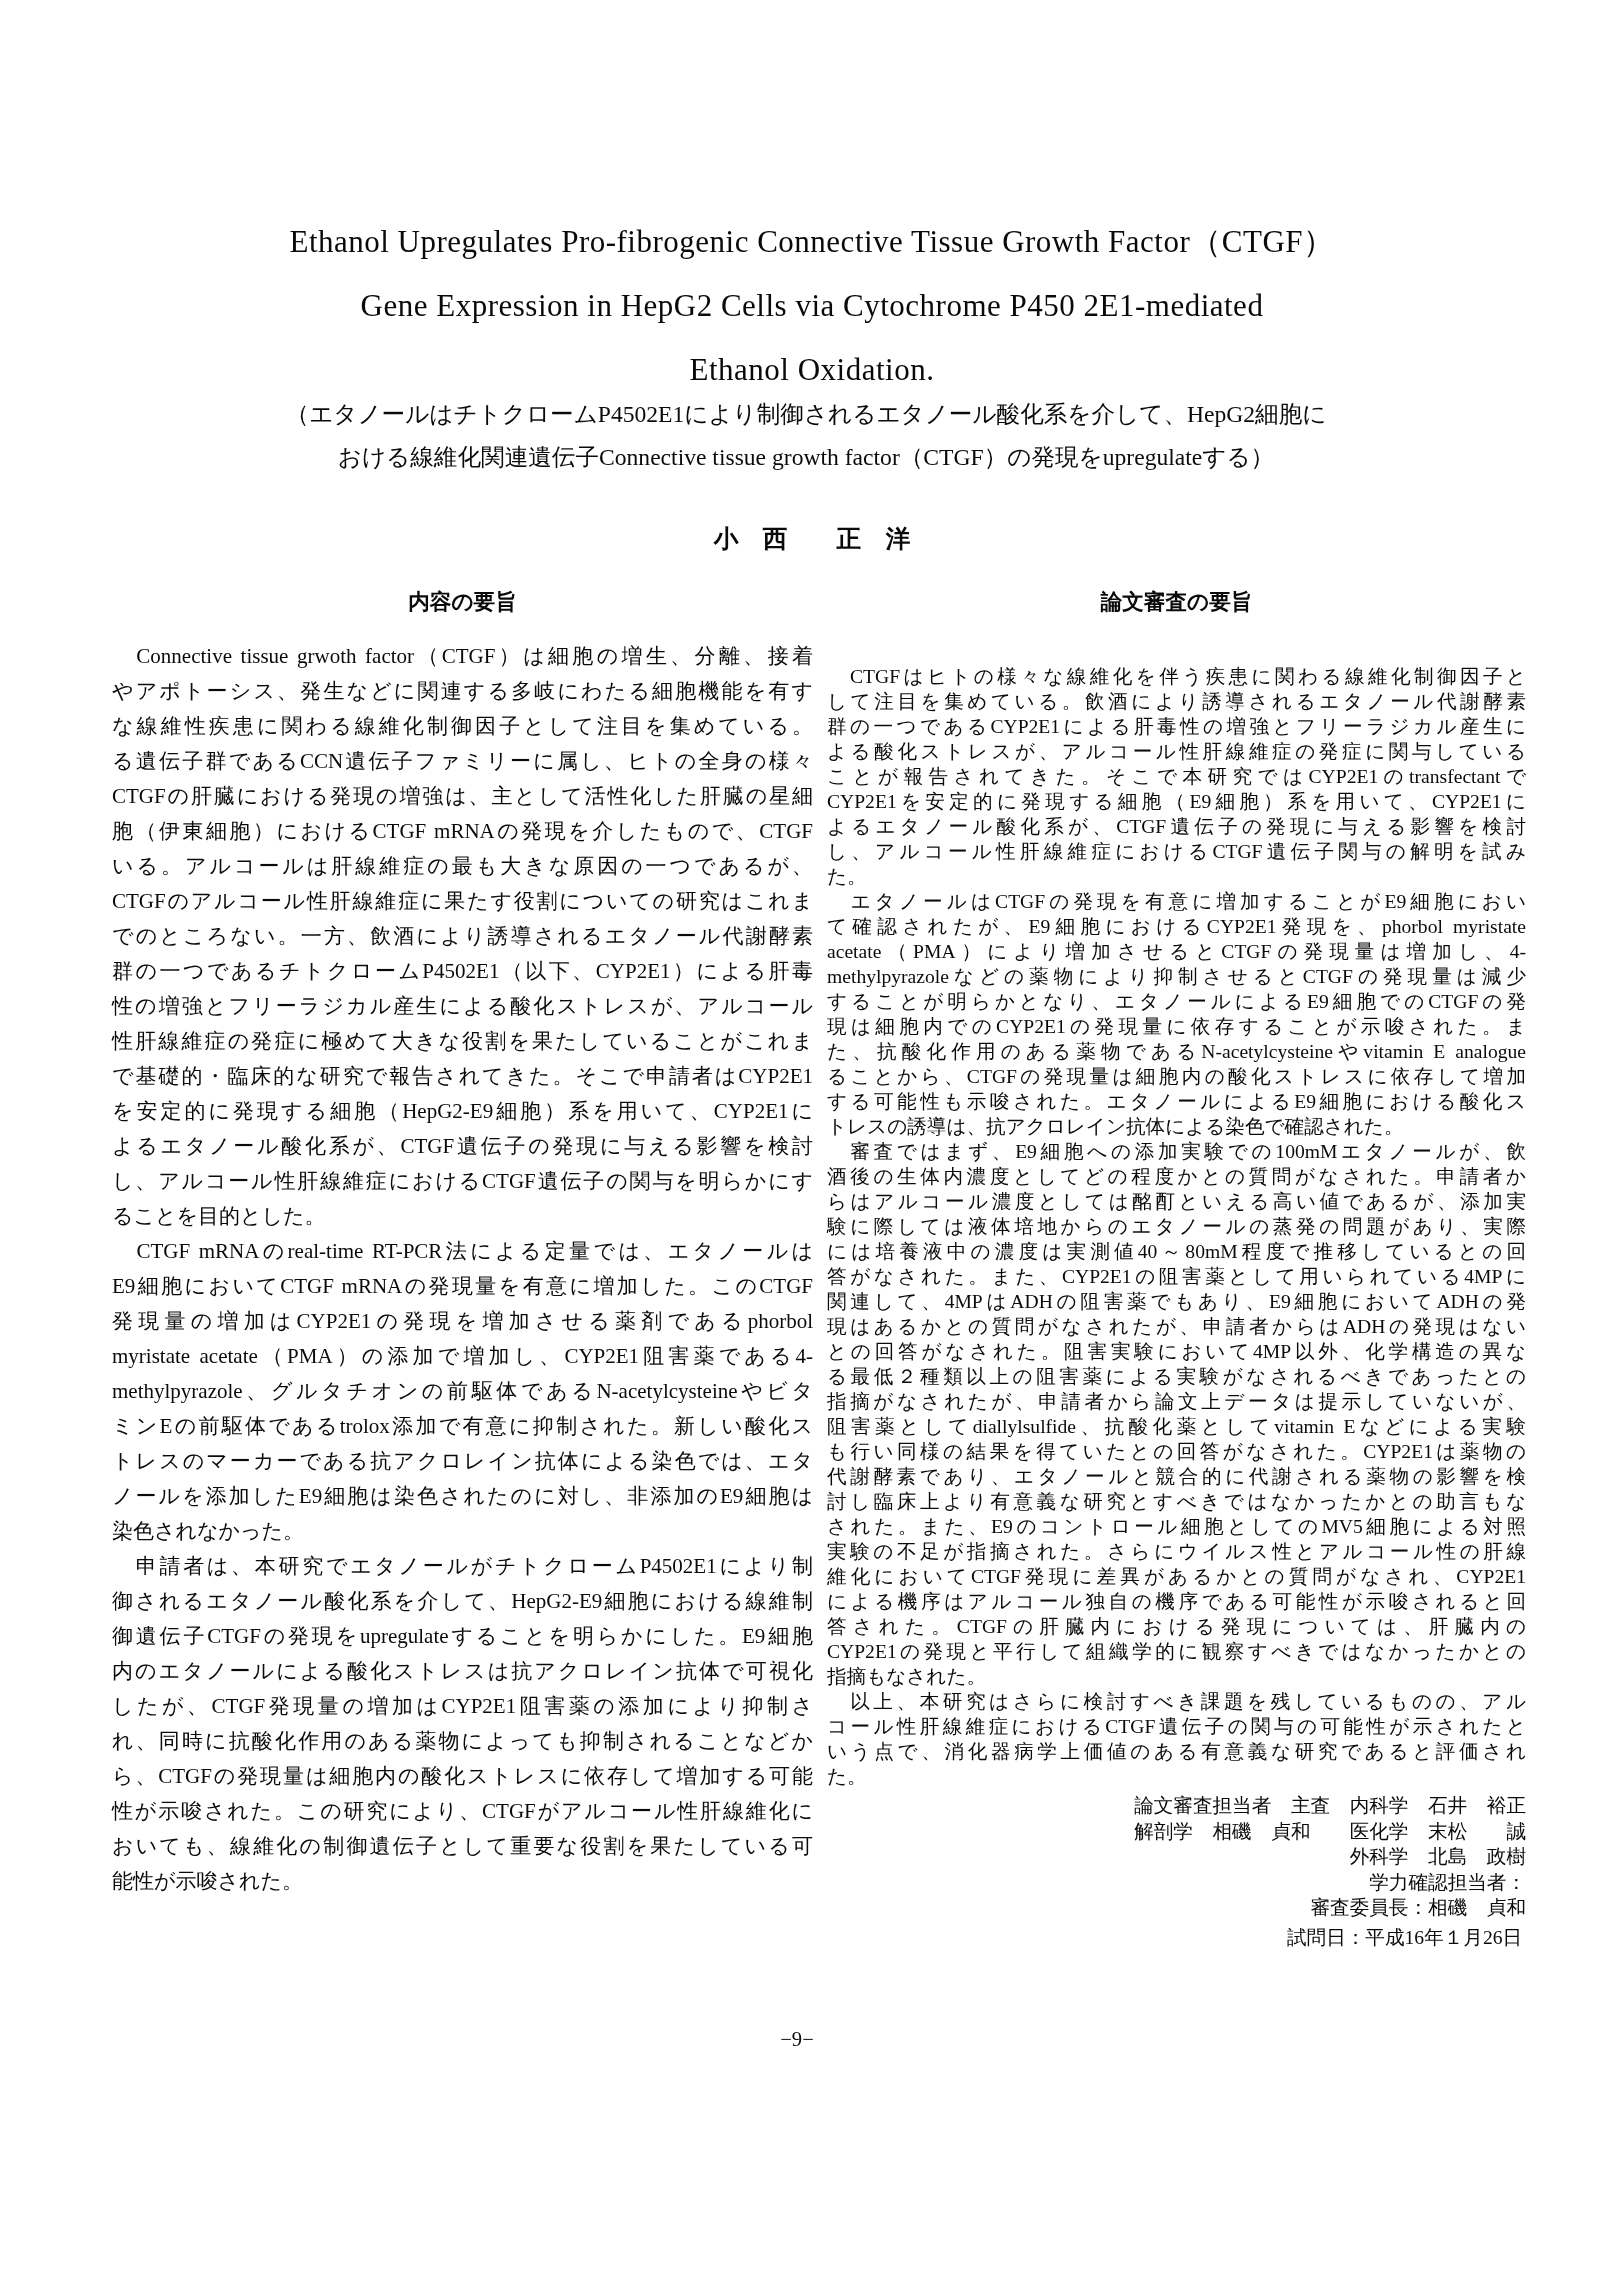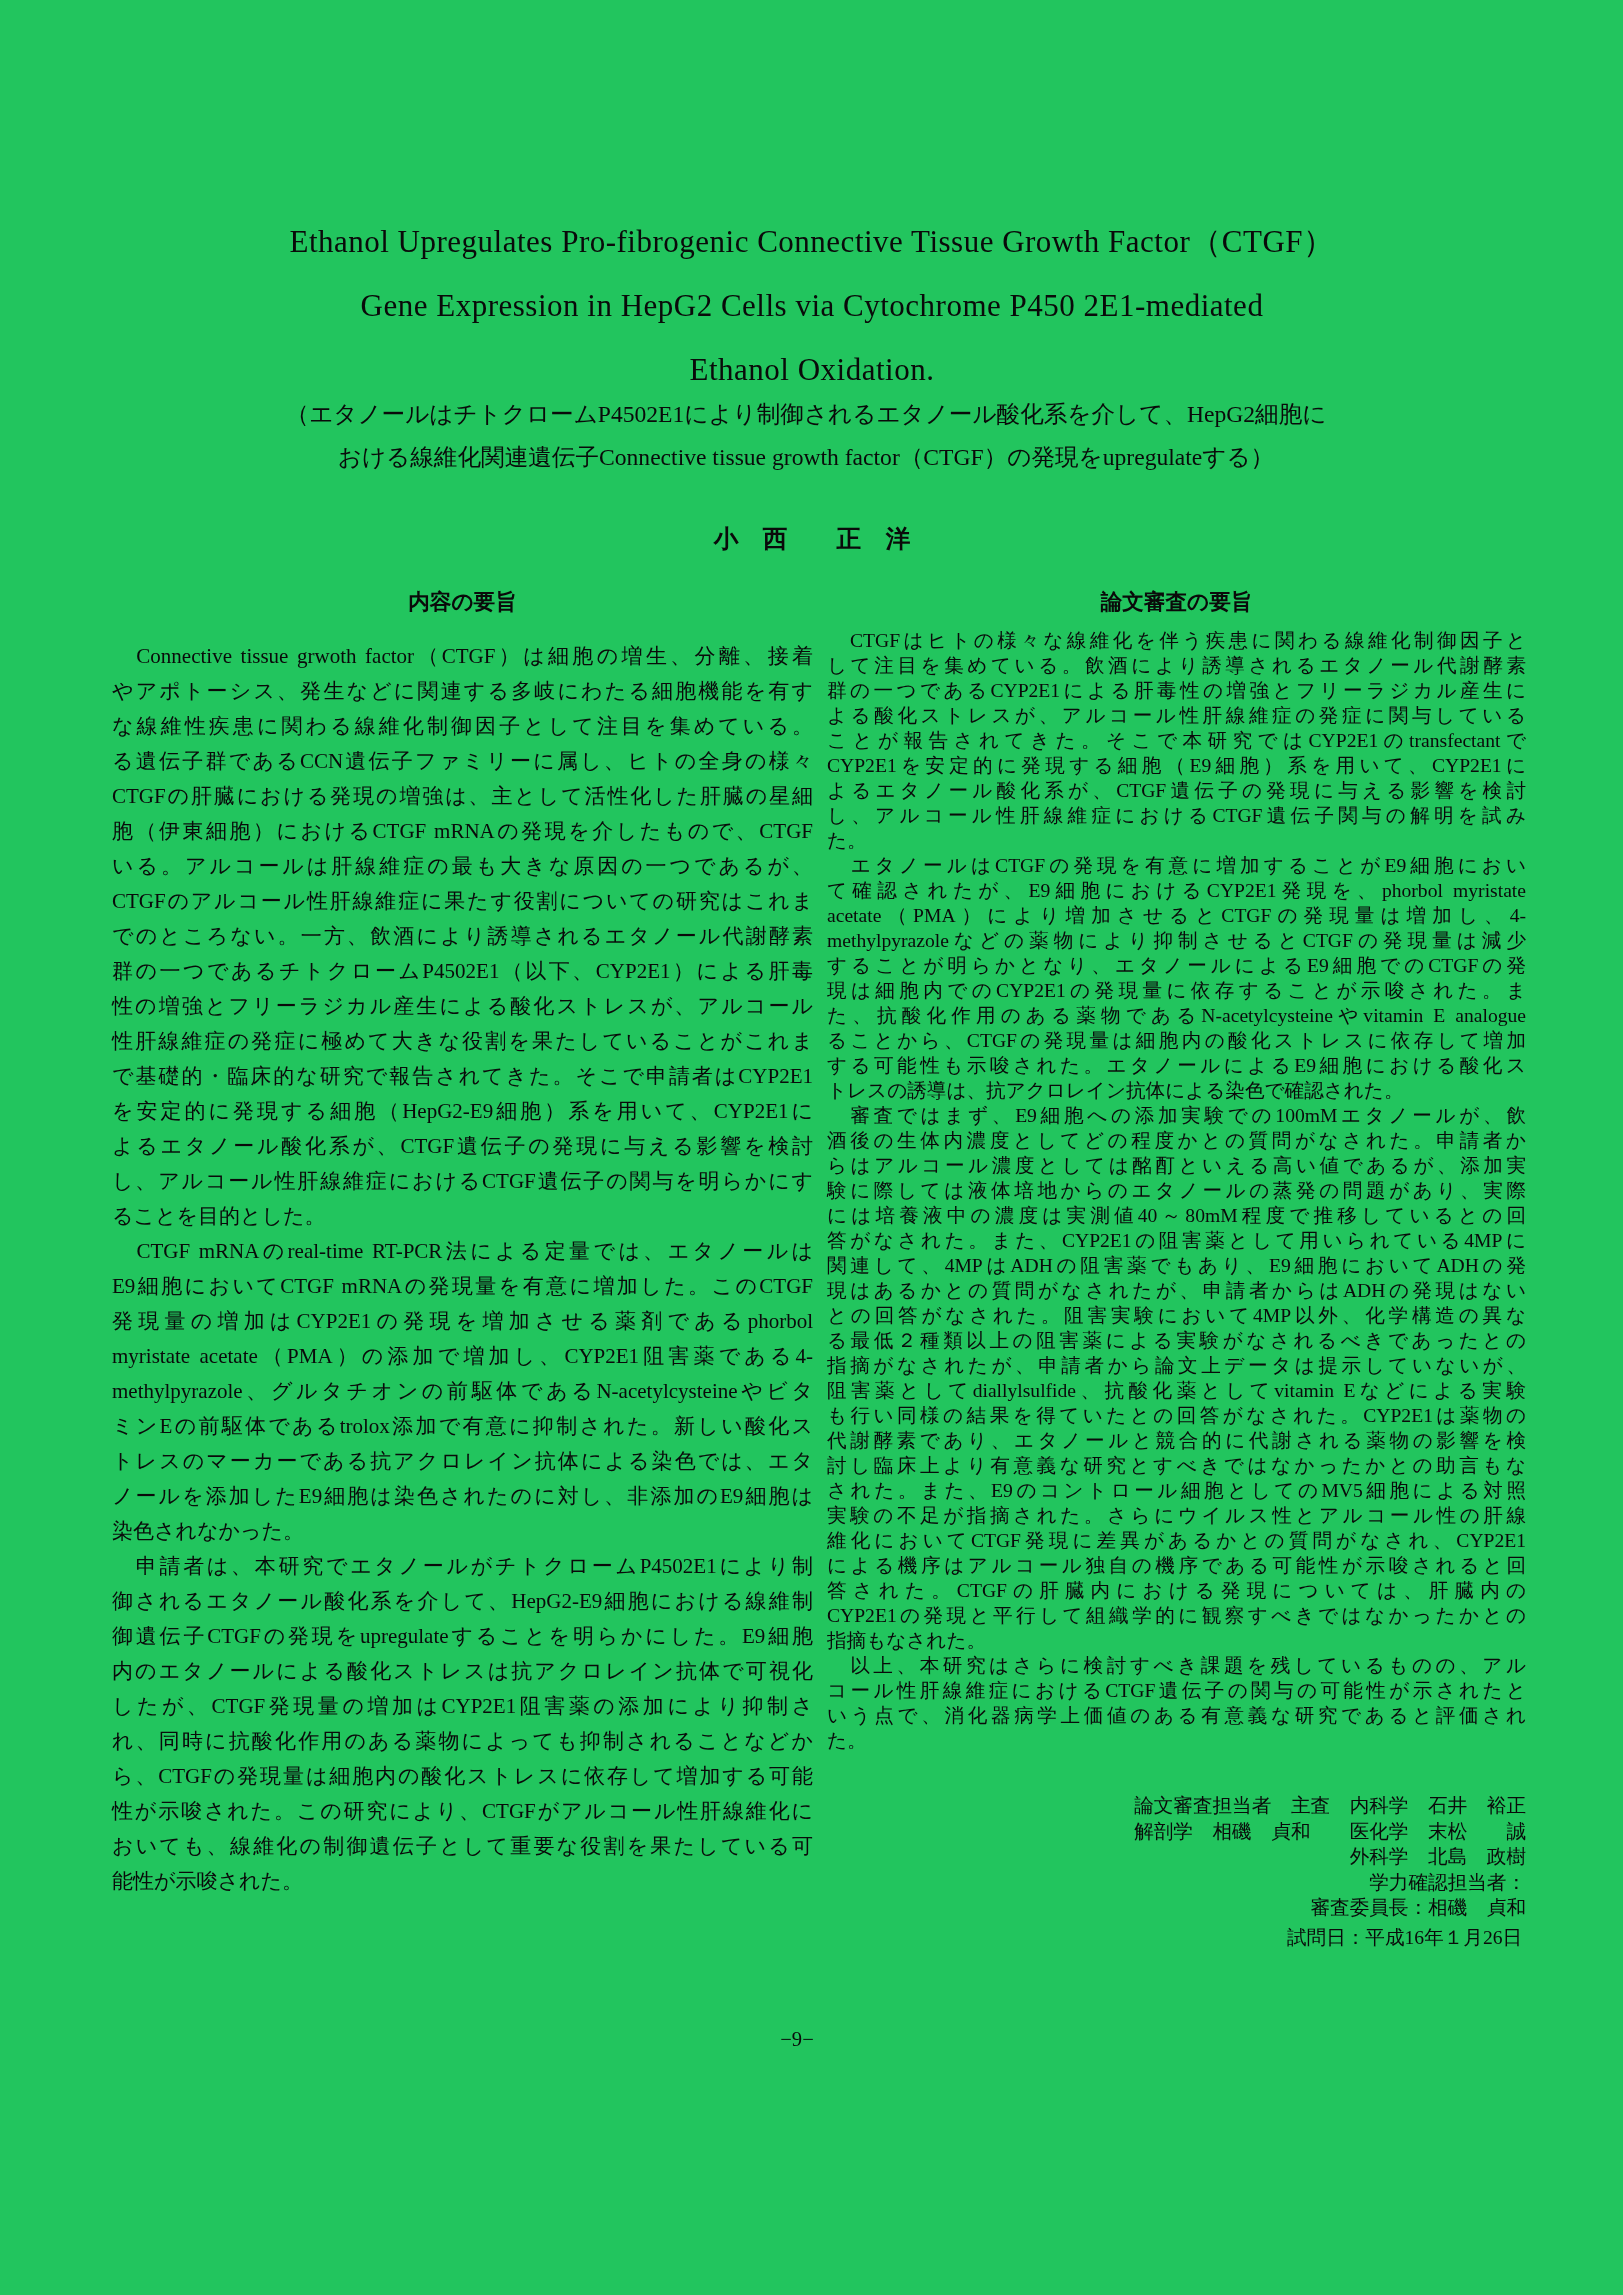--- a/index.html
+++ b/index.html
@@ -1,19 +1,19 @@
 <!DOCTYPE html>
 <html lang="ja" style="font-size:7.9px"><head>
 <meta charset="utf-8">
 <style>
   html,body{margin:0;padding:0;background:#e8e8e8;}
   .page{
     position:relative;
     width:1624px;height:2295px;
-    background:#22c55e;
+    background:#ffffff;
     color:#0a0a0a;
     font-family:"Liberation Serif","DejaVu Serif",serif;
     overflow:hidden;
   }
   .title-block{
     position:absolute;left:0;top:210px;width:1624px;
     text-align:center;
   }
   .title-line{
     font-size:31px;line-height:64px;
@@ -41,21 +41,21 @@
     font-weight:bold;font-size:21.6px;line-height:31px;
   }
   .col-heading.left{left:112px;width:701px;}
   .col-heading.right{left:827px;width:699px;}
   .col{position:absolute;}
   .col.left{
     left:112px;top:639px;width:701px;
     font-size:21px;line-height:35px;
   }
   .col.right{
-    left:827px;top:628px;width:699px;
+    left:827px;top:664px;width:699px;
     font-size:19.6px;line-height:25px;
   }
   .jline{
     text-align:justify;
     text-align-last:justify;
     -moz-text-align-last:justify;
   }
   .jline.last{
     text-align:left;
     text-align-last:auto;

